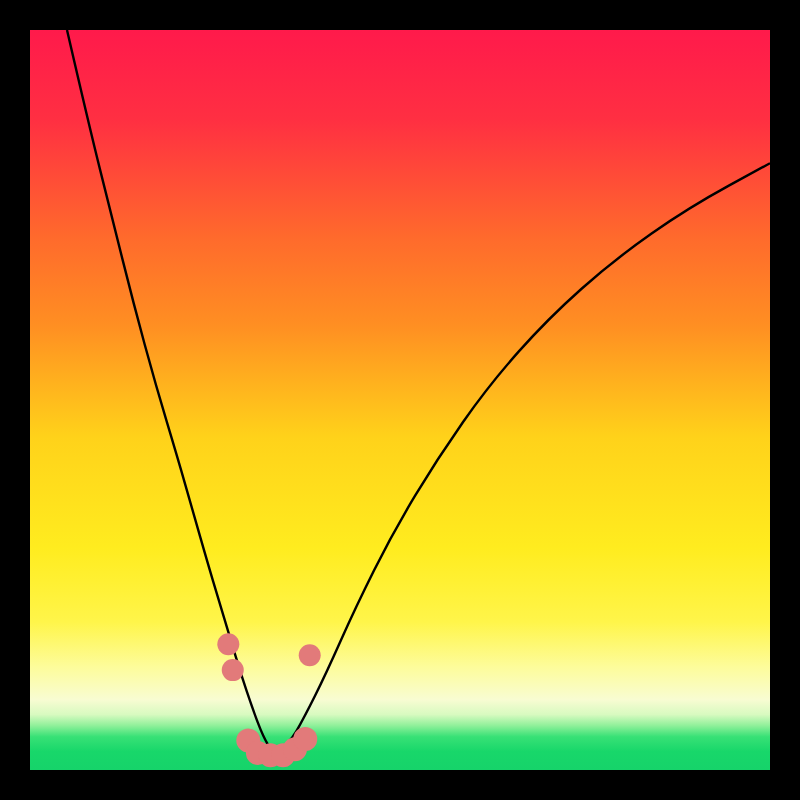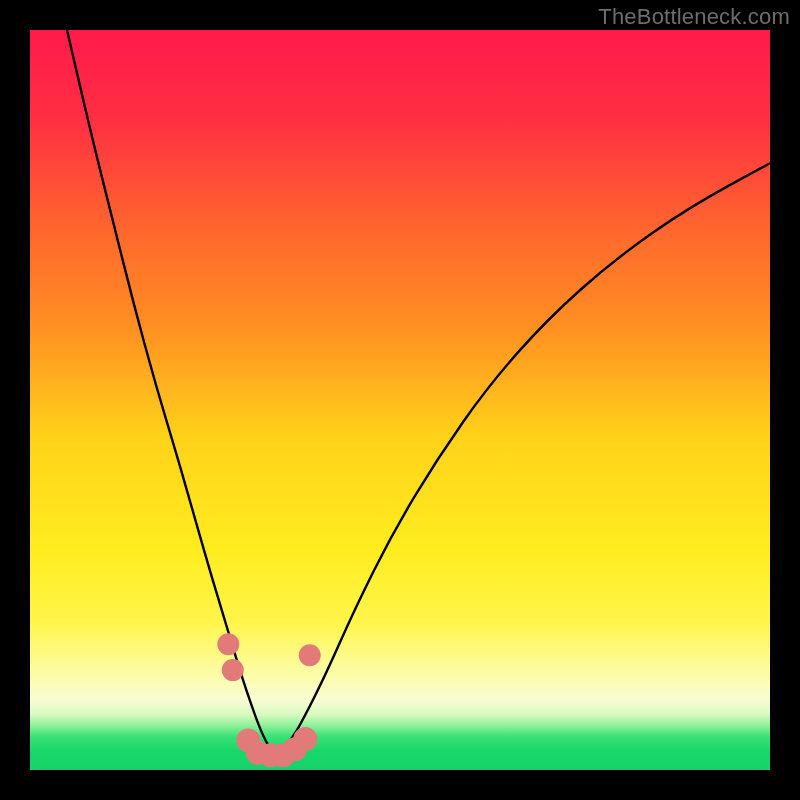--- a/index.html
+++ b/index.html
@@ -37,21 +37,20 @@
   }
   .plot svg {
     display: block;
     width: 740px;
     height: 740px;
   }
 </style>
 </head>
 <body>
 <div class="outer">
-  <div class="watermark">TheBottleneck.com</div>
   <div class="plot">
     <svg id="plot-svg" viewBox="0 0 740 740" preserveAspectRatio="none">
       <defs>
         <linearGradient id="bg-grad" x1="0" y1="0" x2="0" y2="1">
         <stop offset="0.00%" stop-color="#ff1a4b"></stop>
             <stop offset="12.00%" stop-color="#ff2f42"></stop>
             <stop offset="28.00%" stop-color="#ff6a2c"></stop>
             <stop offset="40.00%" stop-color="#ff8f22"></stop>
             <stop offset="55.00%" stop-color="#ffd21a"></stop>
             <stop offset="70.00%" stop-color="#ffec1f"></stop>

